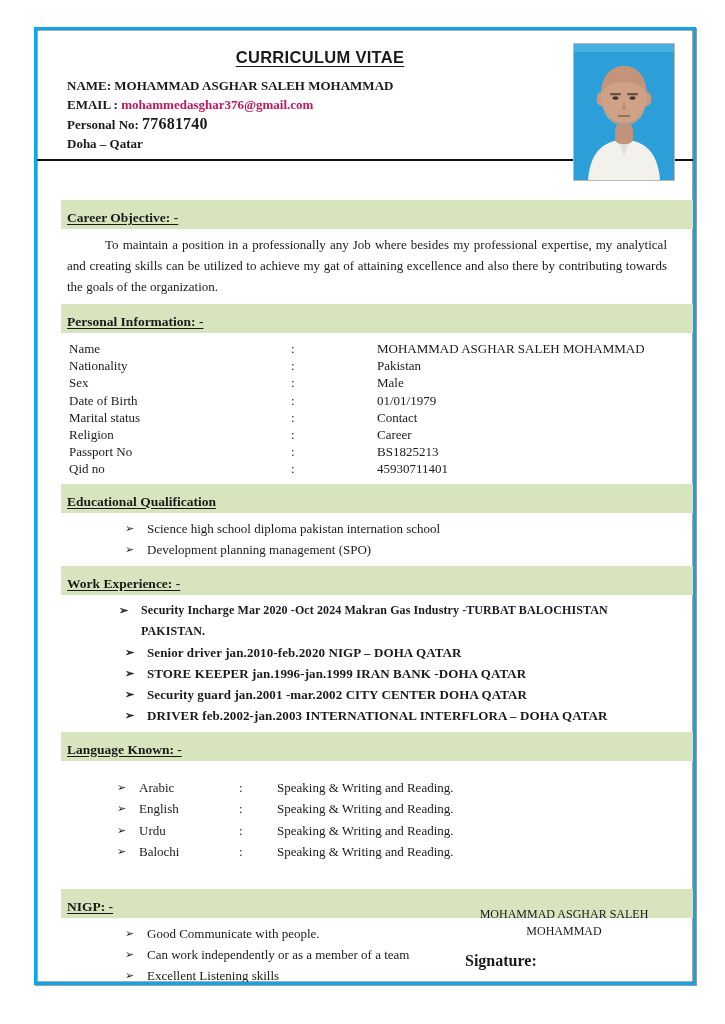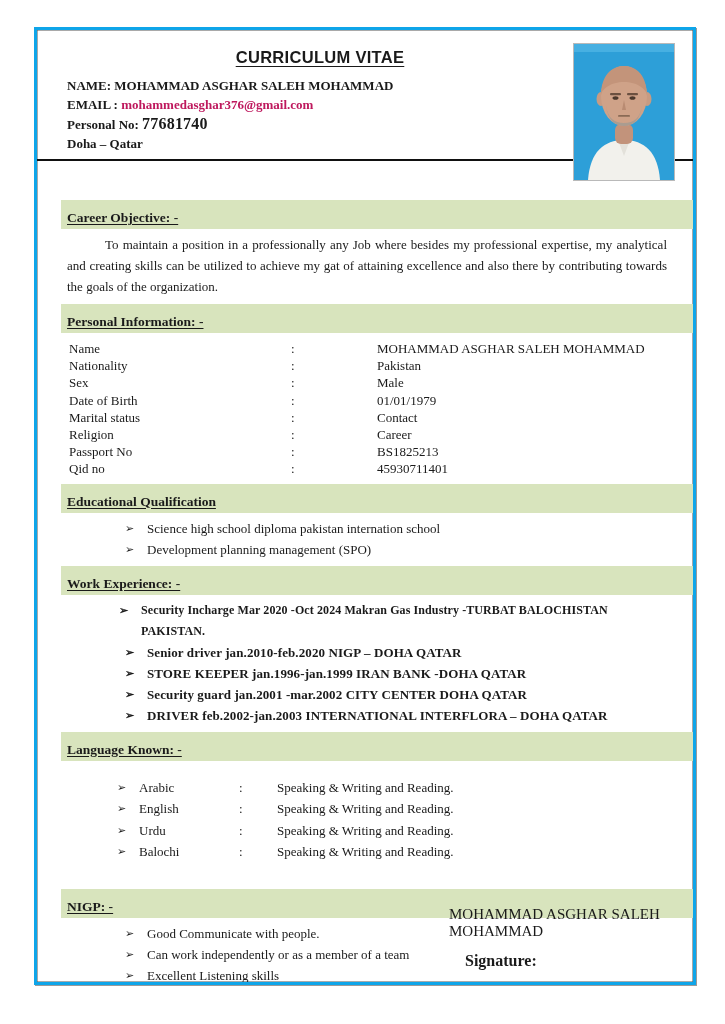--- a/index.html
+++ b/index.html
@@ -128,22 +128,22 @@
   .gap-md { height: 16px; }
   
   .footer {
     position: absolute;
     left: 0; right: 0;
     bottom: 12px;
   }
   .footer-name {
     width: 230px;
     margin-left: 412px;
-    text-align: left;
-    font-size: 15px;
+    text-align: center;
+    font-size: 12px;
     line-height: 17px;
   }
   .signature {
     margin: 12px 0 0 428px;
     font-weight: bold;
     font-size: 16px;
   }
 </style>
 </head>
 <body>

